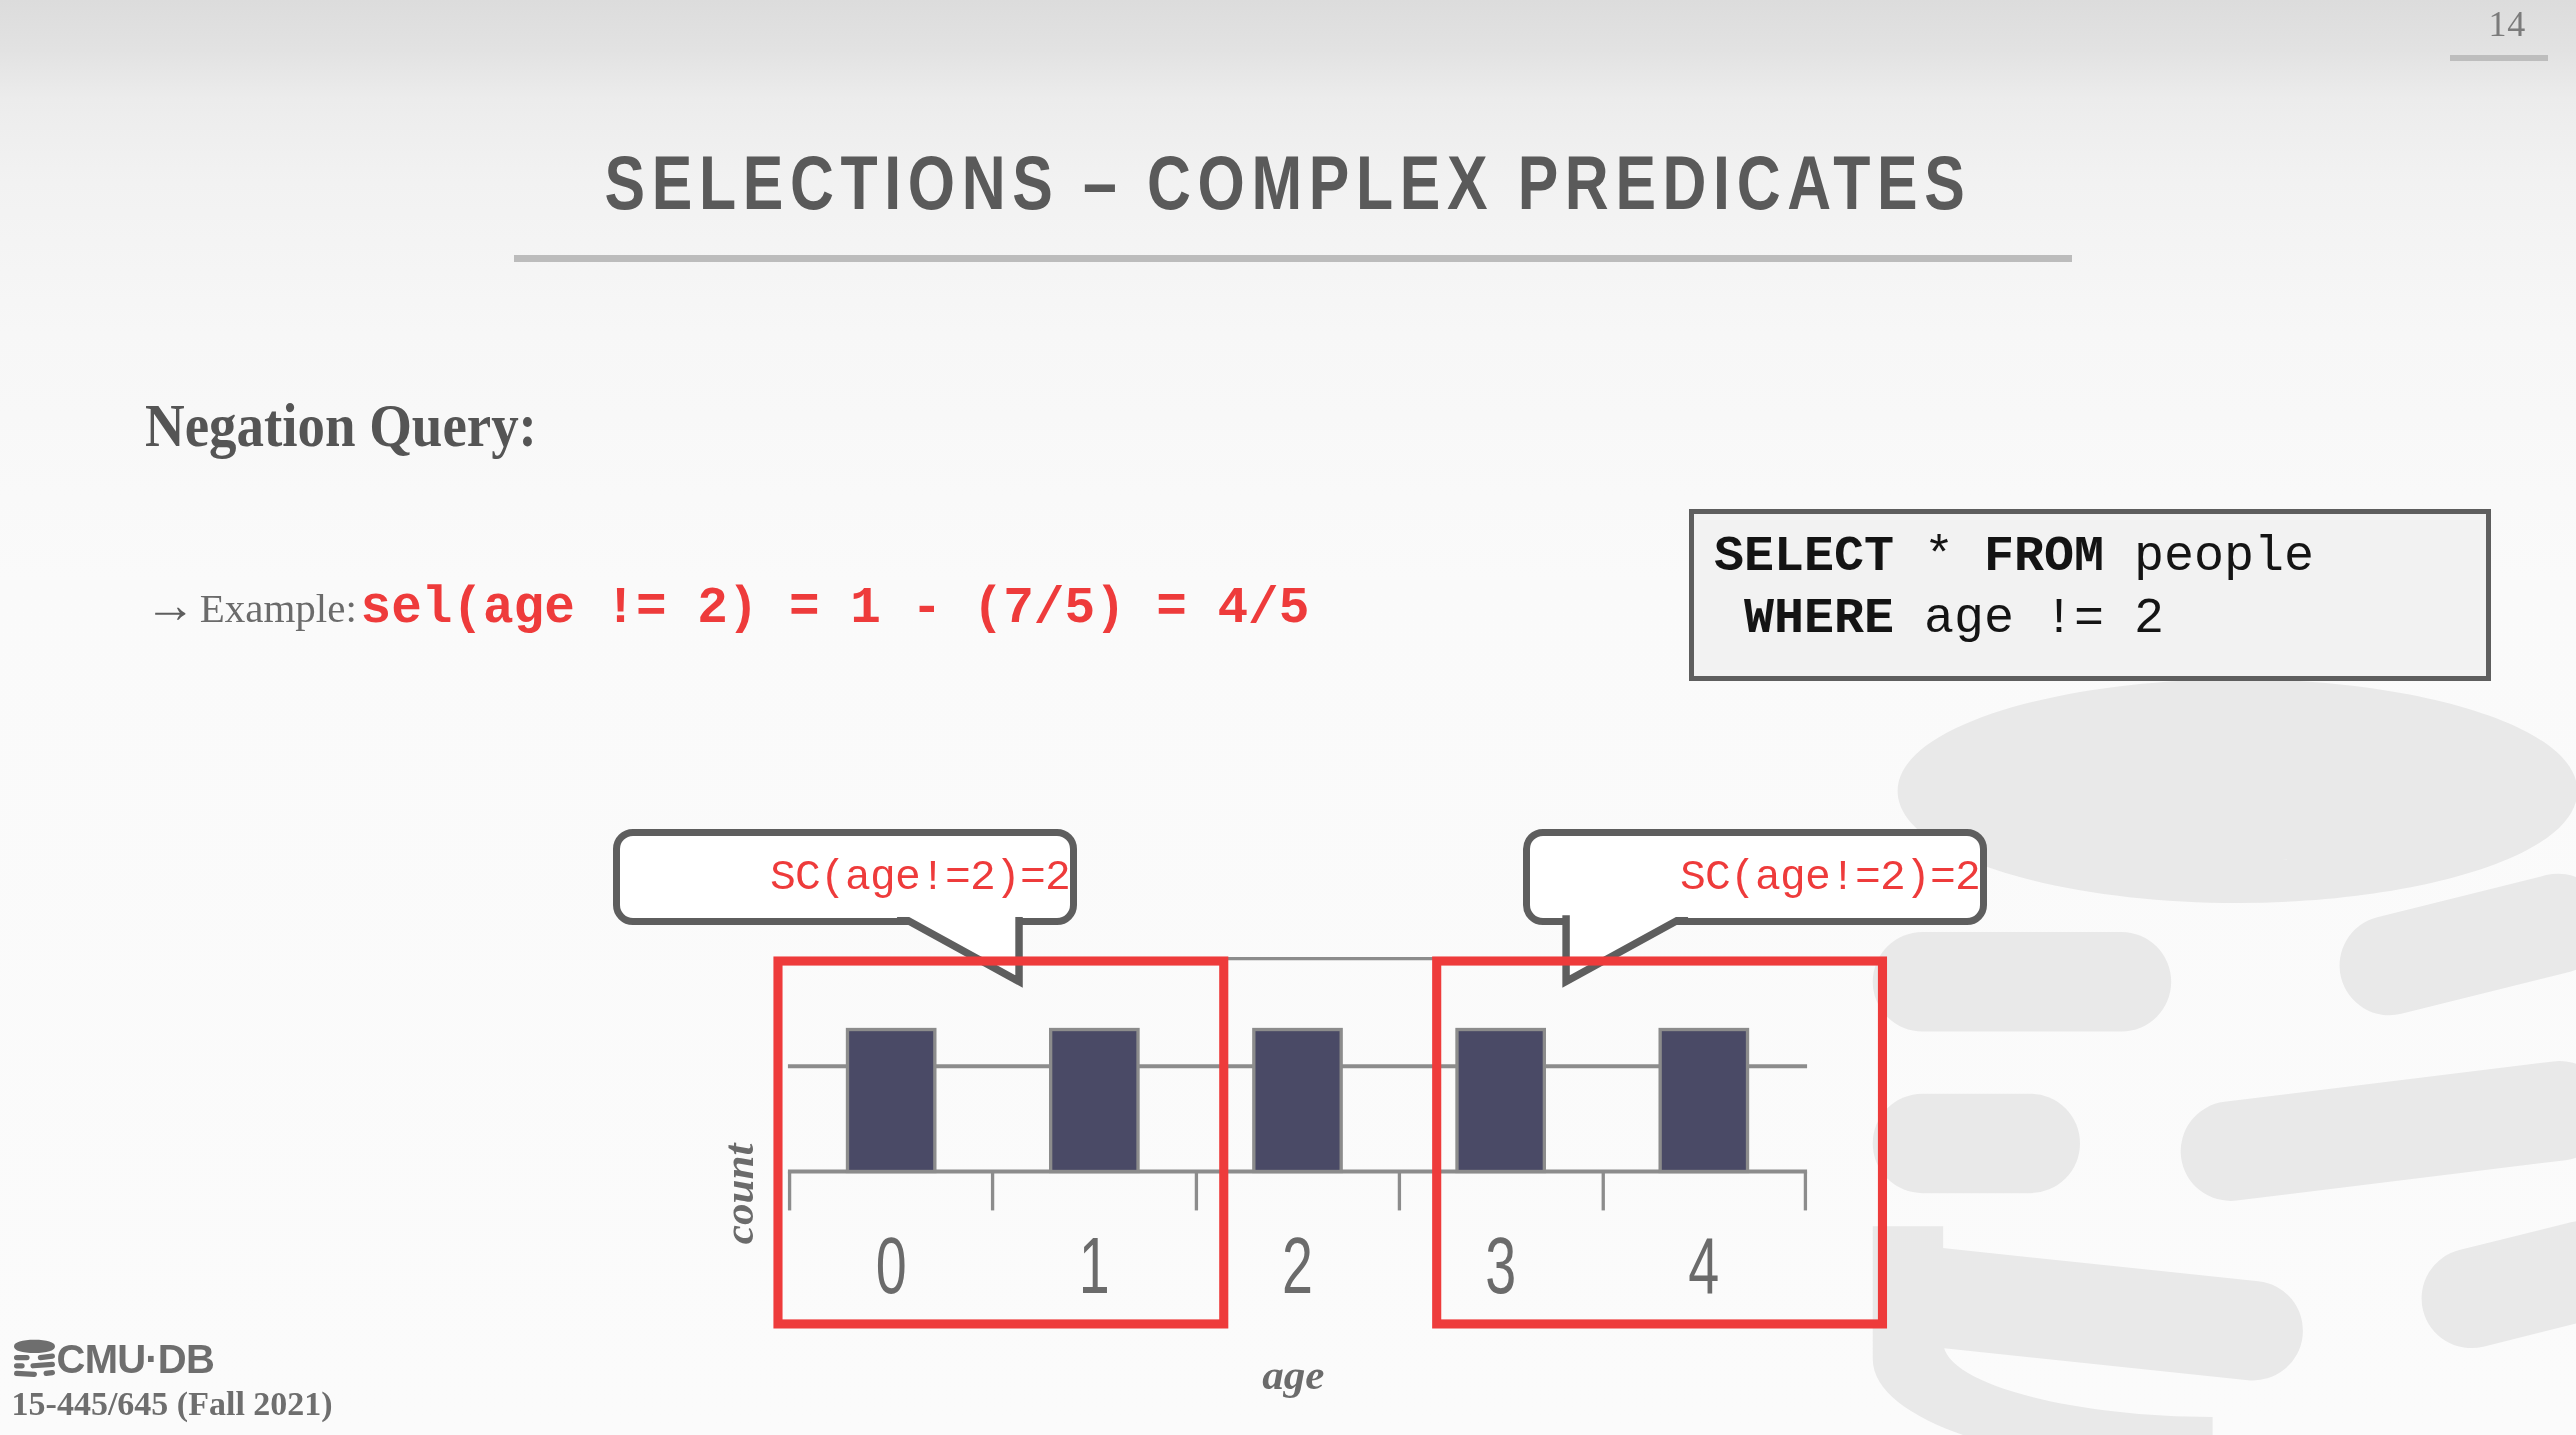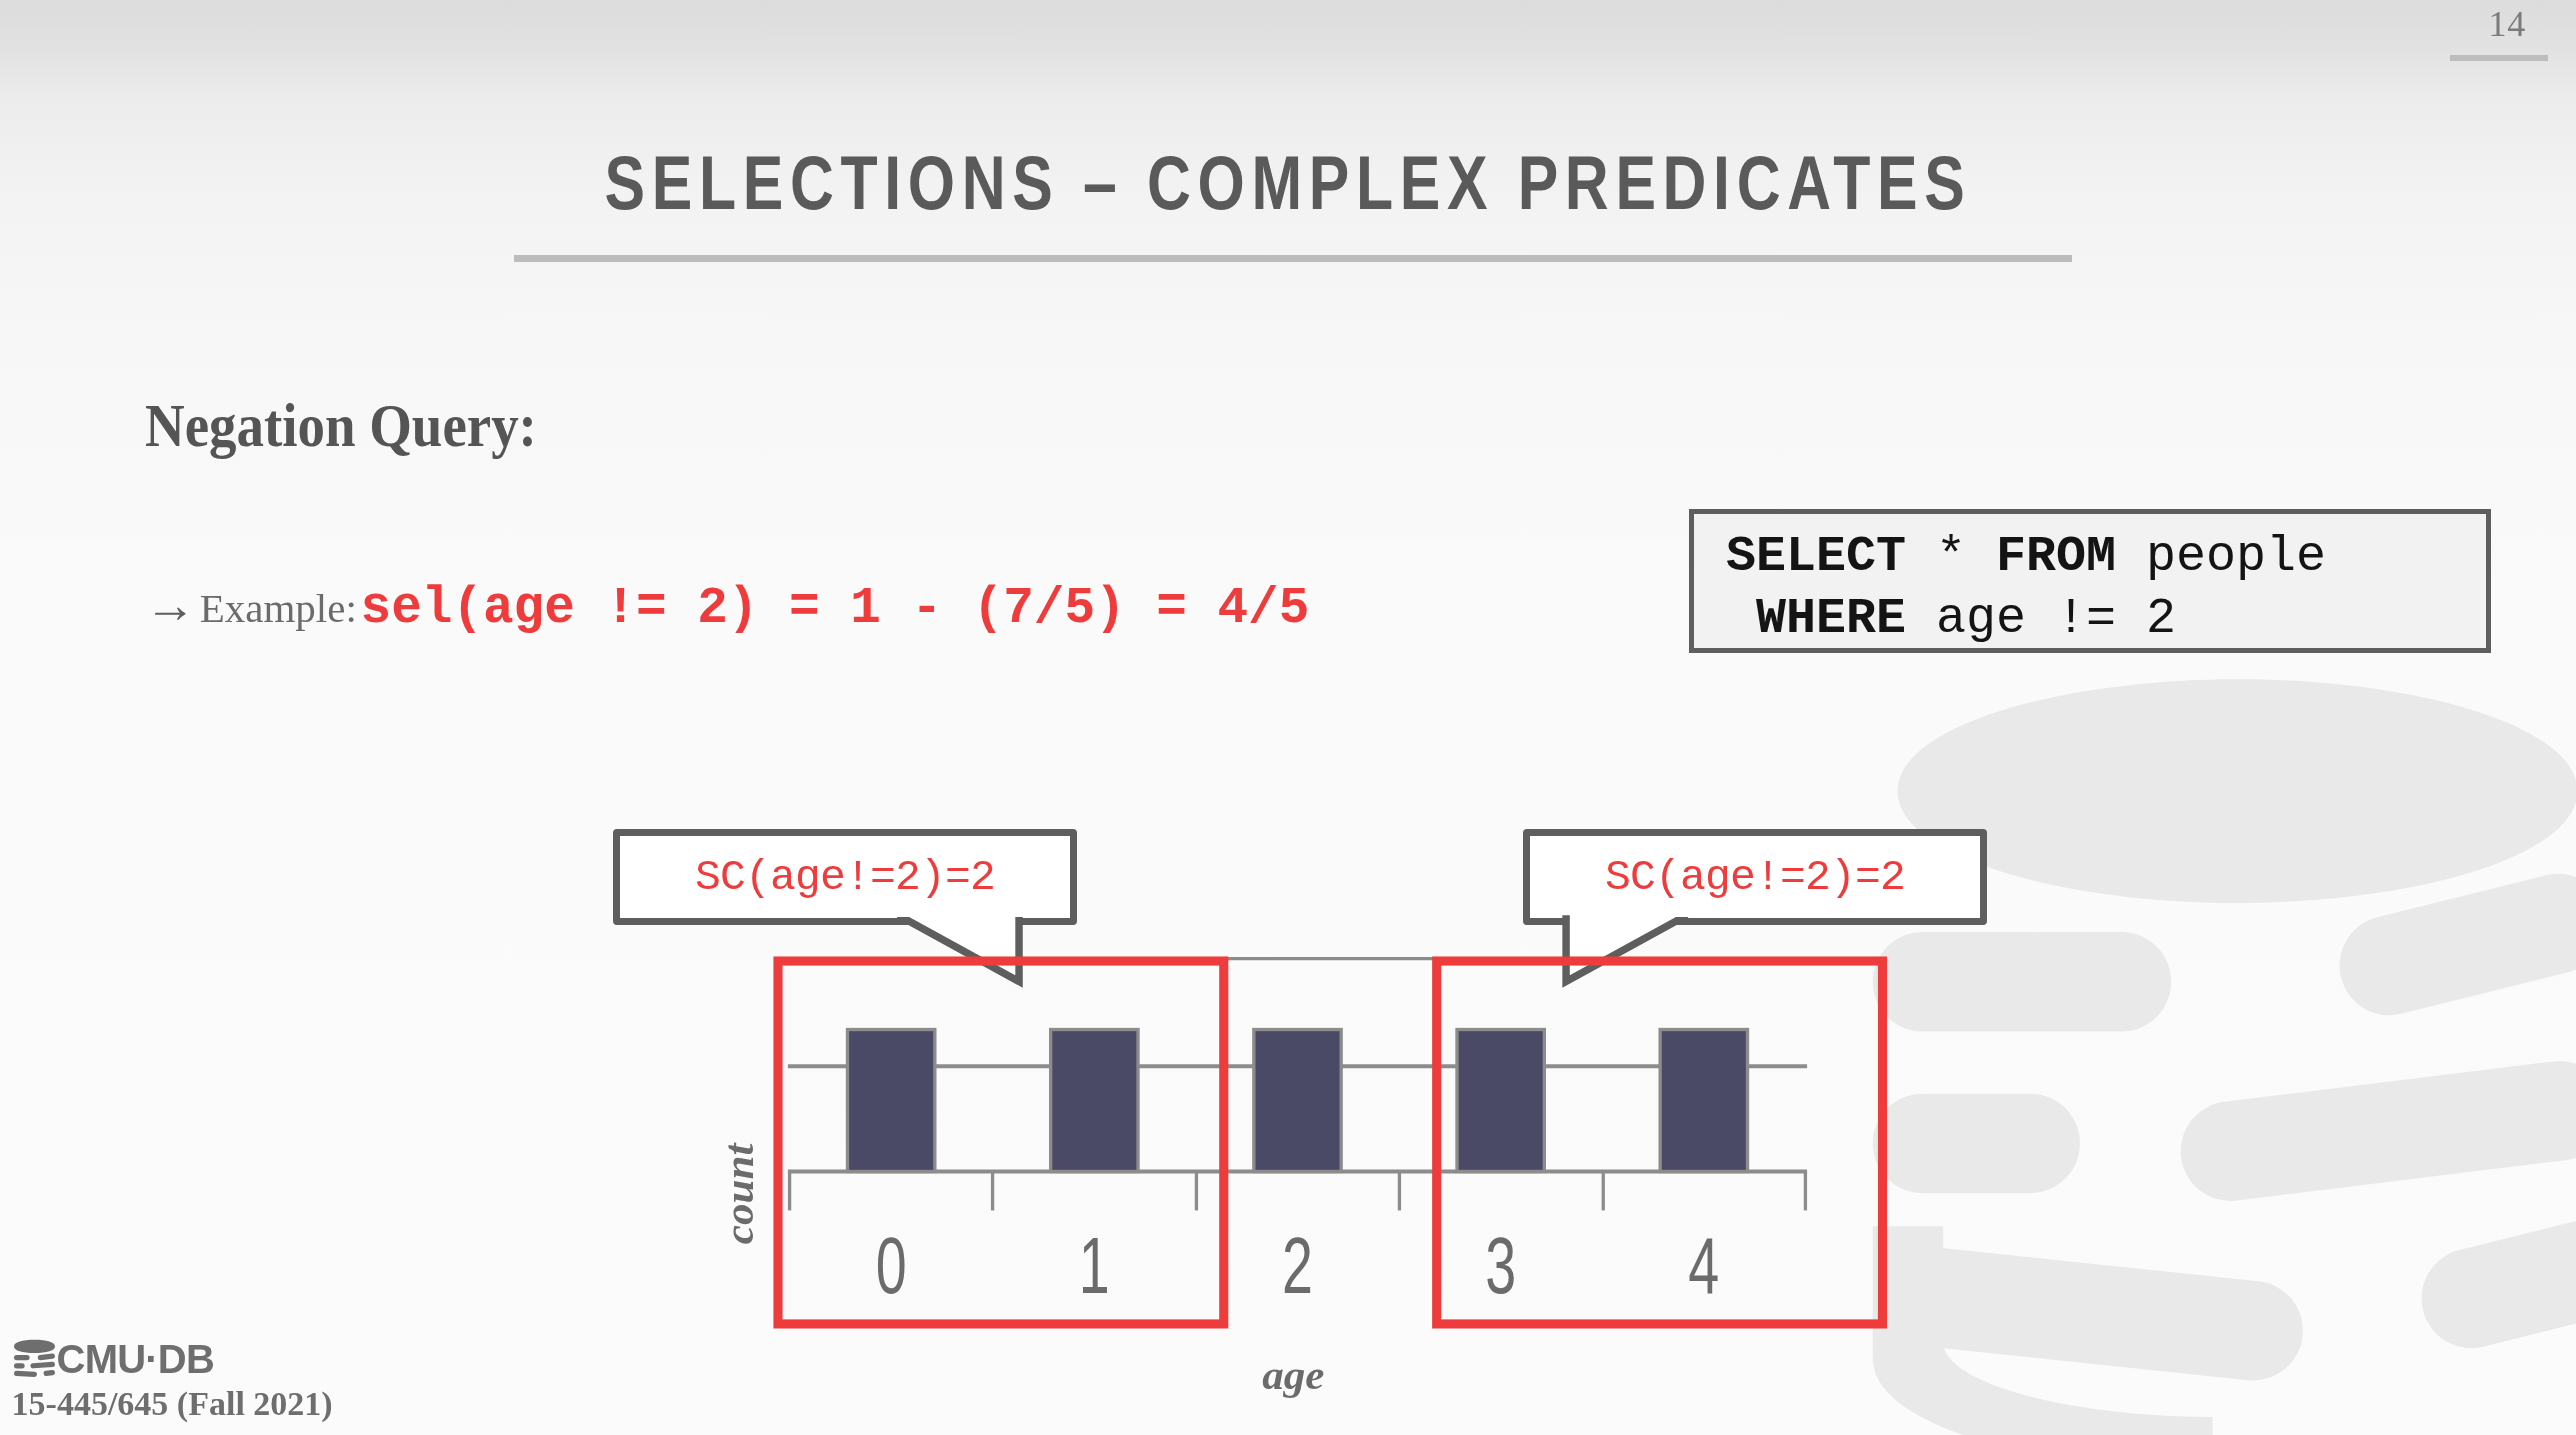--- a/index.html
+++ b/index.html
@@ -121,47 +121,46 @@
     color: #ee3b3b;
     letter-spacing: 0px;
   }
 
   
   #sqlbox {
     position: absolute;
     left: 1689px;
     top: 509px;
     width: 802px;
-    height: 144px;
+    height: 172px;
     background: #f2f2f2;
     border: 5.8px solid #5e5e5e;
     box-sizing: border-box;
-    padding-left: 12px;
   }
   #sqlbox pre {
     margin: 0;
     padding: 11.6px 0 0 20px;
     font-family: "Liberation Mono", monospace;
     font-size: 50px;
     line-height: 1.25;
     color: #141414;
     white-space: pre;
   }
   #sqlbox .kw { font-weight: bold; }
 
   
   .callout {
     position: absolute;
     background: #ffffff;
     border: 7.5px solid #5e5e5e;
-    border-radius: 4px;
+    border-radius: 20px;
     box-sizing: border-box;
     display: flex;
     align-items: center;
-    justify-content: center;
+    justify-content: flex-end;
   }
   .callout-text {
     font-family: "Liberation Mono", monospace;
     font-size: 43px;
     color: #ee3b3b;
     white-space: nowrap;
     letter-spacing: -0.8px;
   }
   #callout-left  { left: 613px;  top: 829px; width: 464px; height: 96px; }
   #callout-right { left: 1523px; top: 829px; width: 464px; height: 96px; }

